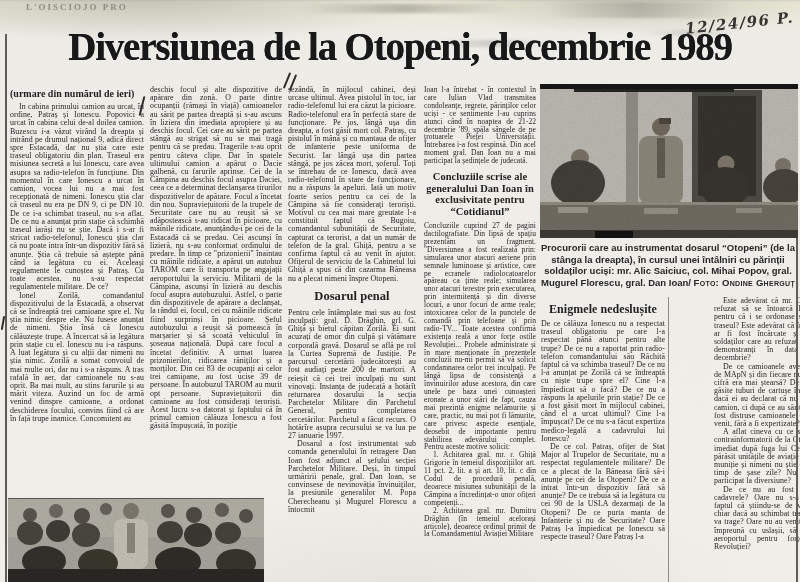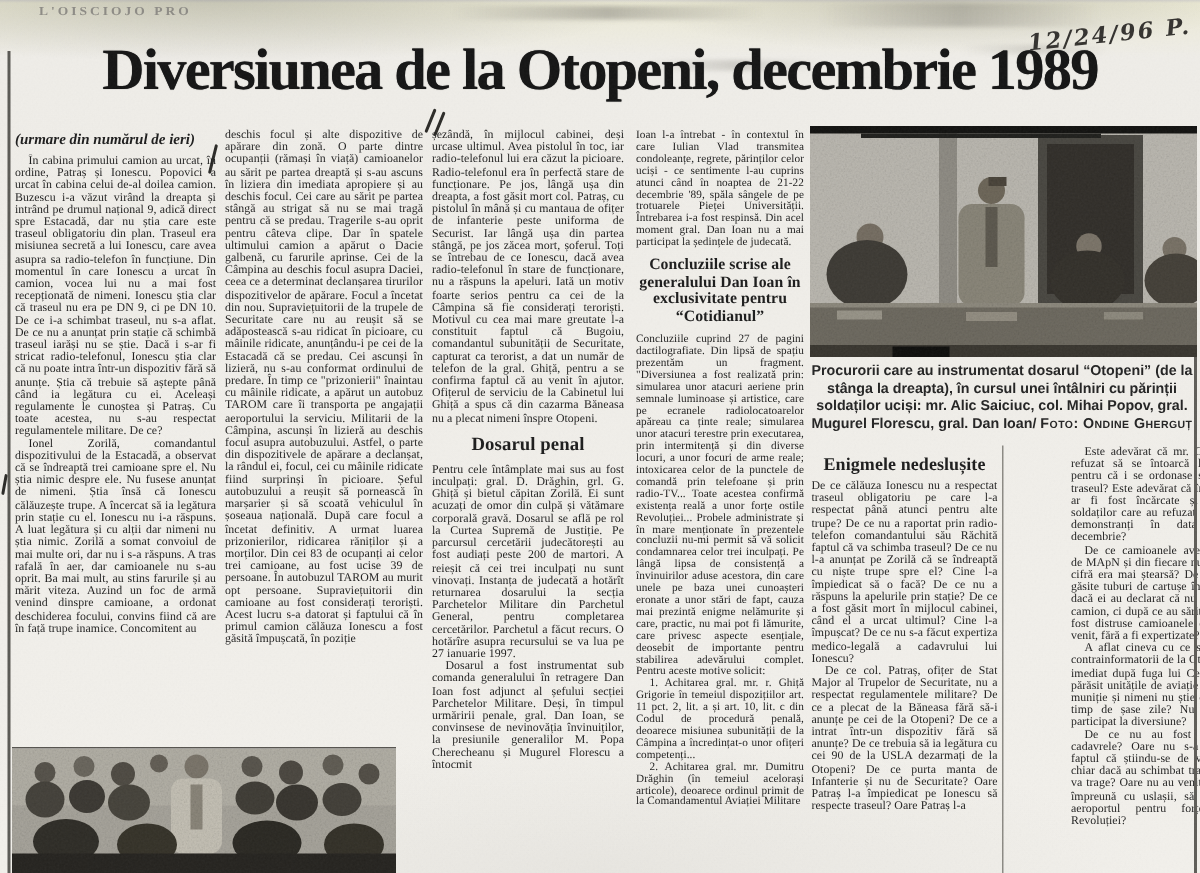--- a/index.html
+++ b/index.html
@@ -43,21 +43,21 @@
   .pm4 { left:2px;   top:316px; height:14px; transform:rotate(10deg); }
 
   .headline {
     position:absolute; left:0; right:0; top:24px; text-align:center; white-space:nowrap;
     font-weight:700; font-size:39px; letter-spacing:-1.2px; color:#141414;
     text-shadow:0 0 .5px #2a2a2a;
   }
 
   .byline-note {
     position:absolute; left:10px; top:88px; width:140px;
-    font-style:italic; font-weight:700; font-size:10px; white-space:nowrap;
+    font-weight:700; font-size:10px; white-space:nowrap;
   }
 
   .col {
     position:absolute; overflow:hidden; text-align:justify;
     font-size:7.9px; line-height:8.2px; letter-spacing:.05px;
   }
   .col .para { margin:0; text-indent:9px; }
   .col.cont .para:first-child { text-indent:0; }
   .col1 { left:10px;  top:103px; width:134px; height:392px; }
   .col2 { left:150px; top:86px;  width:132px; height:409px; }

